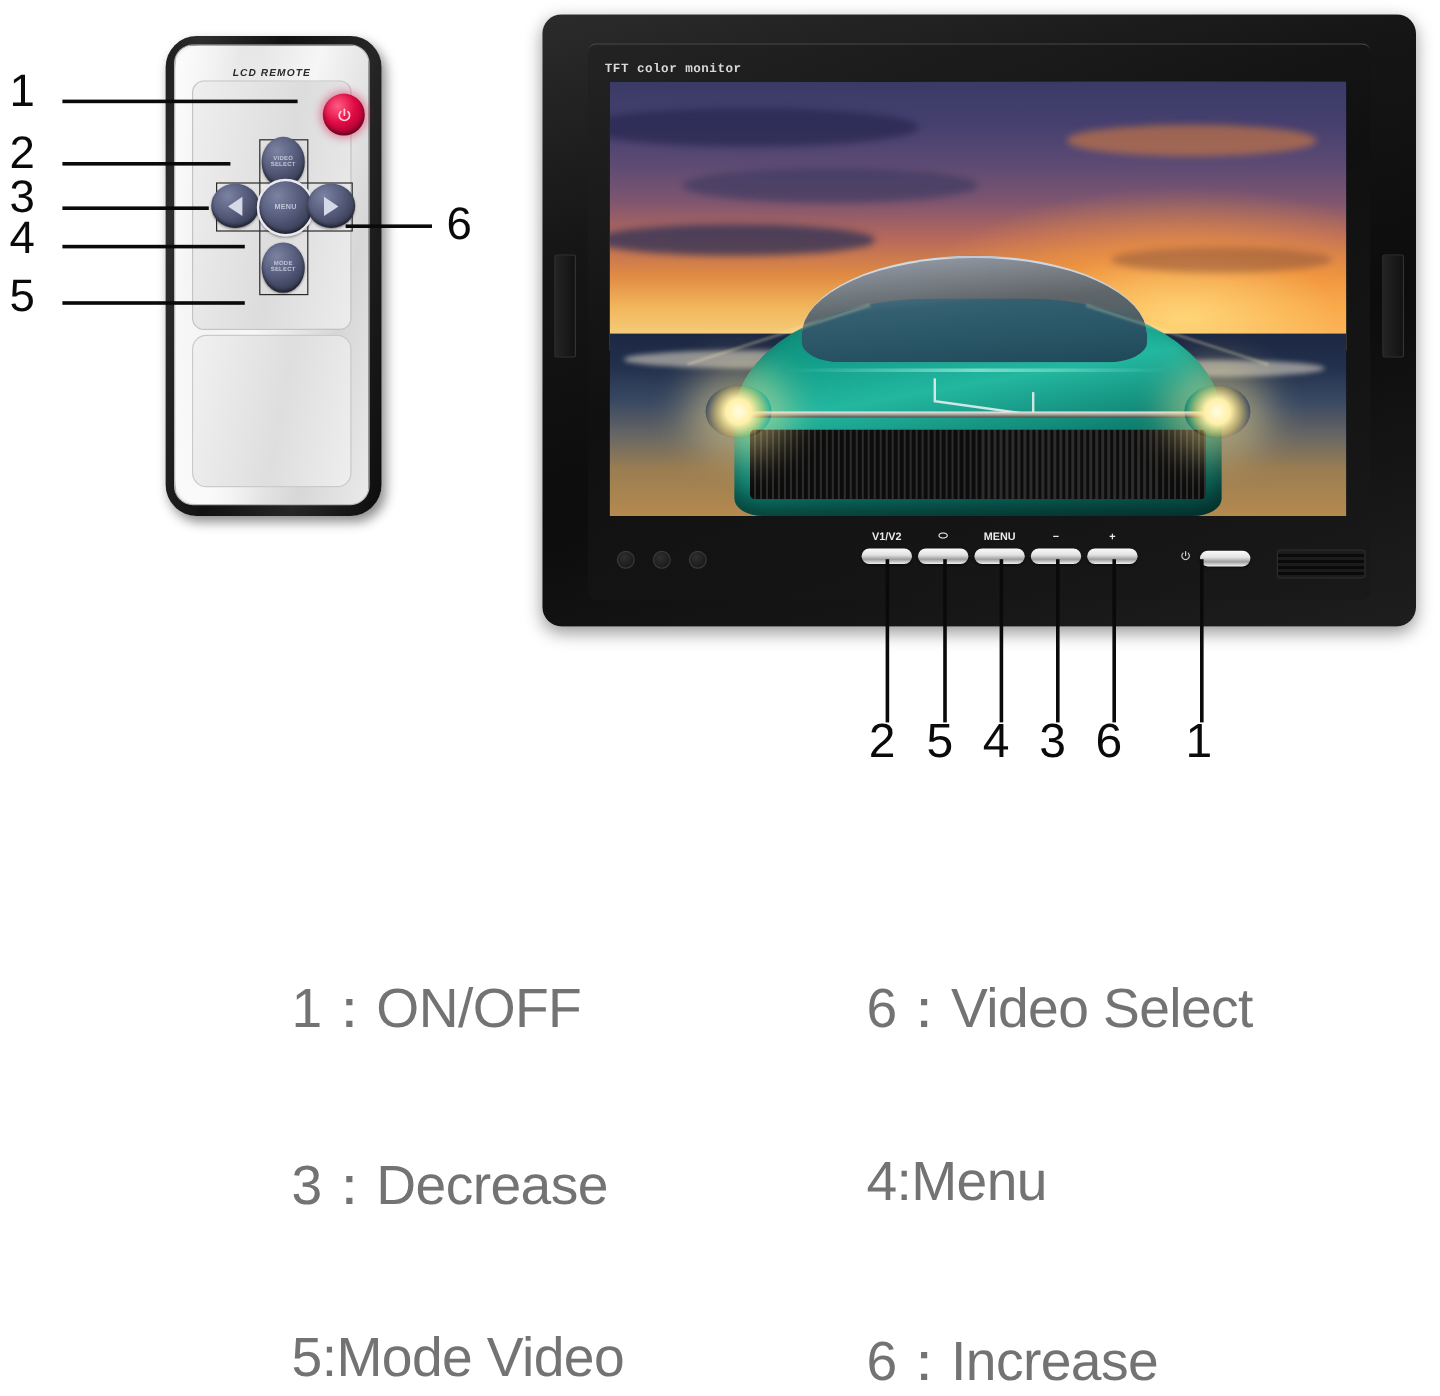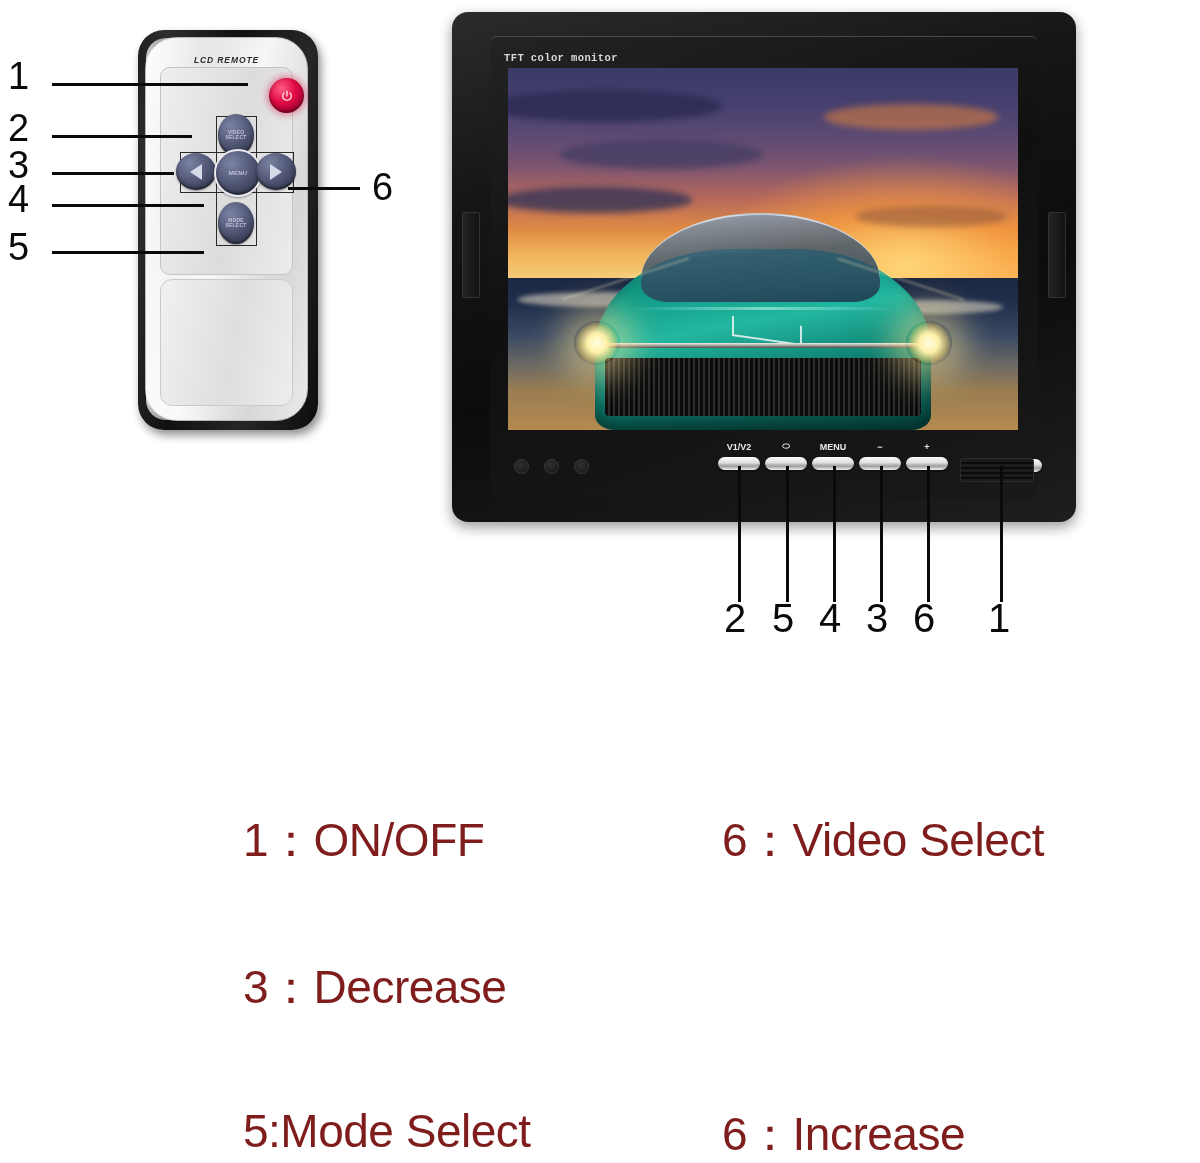--- a/index.html
+++ b/index.html
@@ -9,21 +9,21 @@
   
   .num{position:absolute;font-family:"Liberation Sans",sans-serif;
        font-weight:400;color:#0a0a0a;line-height:1;}
   .lead{position:absolute;background:#0a0a0a;}
 
   
   #remote-wrap{position:absolute;left:138px;top:30px;width:180px;height:400px;}
   .remote-body{position:absolute;inset:0;border-radius:26px;
       background:linear-gradient(100deg,#1d1d1d 0%,#2e2e2e 12%,#111 40%,#262626 70%,#0d0d0d 100%);
       box-shadow:3px 5px 10px rgba(0,0,0,.45);}
-  .remote-face{position:absolute;left:7px;top:7px;right:10px;bottom:9px;border-radius:32px;
+  .remote-face{position:absolute;left:7px;top:7px;right:10px;bottom:9px;border-radius:16px;
       background:linear-gradient(104deg,#f4f4f4 0%,#e2e2e2 22%,#f6f6f6 48%,#d7d7d7 76%,#eaeaea 100%);
       border:1px solid #b8b8b8;}
   .remote-gloss{position:absolute;left:0;top:0;width:46%;height:100%;border-radius:20px 0 0 20px;
       background:linear-gradient(90deg,rgba(255,255,255,.75),rgba(255,255,255,0));}
   .remote-title{position:absolute;left:0;right:0;top:17px;text-align:center;
       font-size:8.5px;font-weight:700;letter-spacing:.9px;color:#2a2a2a;
       font-style:italic;font-family:"Liberation Sans",sans-serif;}
   
   .remote-panel{position:absolute;left:14px;right:14px;top:29px;height:206px;
       border:1px solid #c3c3c3;border-radius:10px;
@@ -55,21 +55,21 @@
   #btn-video{left:80px;top:84px;width:36px;height:42px;}
   #btn-mode {left:80px;top:172px;width:36px;height:42px;}
   #btn-left {left:38px;top:123px;width:40px;height:37px;}
   #btn-right{left:118px;top:123px;width:40px;height:37px;}
   #btn-menu {left:76px;top:119px;width:44px;height:44px;border:2px solid #e9e9ef;}
   .tri{width:0;height:0;border-top:8px solid transparent;border-bottom:8px solid transparent;}
   .tri-l{border-right:12px solid #d6d9e6;}
   .tri-r{border-left:12px solid #d6d9e6;}
 
   
-  #monitor-wrap{position:absolute;left:452px;top:12px;width:624px;height:510px;}
+  #monitor-wrap{position:absolute;left:452px;top:12px;width:728px;height:510px;}
   .mon-outer{position:absolute;inset:0;border-radius:16px;
       background:linear-gradient(165deg,#2b2b2b 0%,#161616 28%,#0c0c0c 60%,#1e1e1e 100%);
       box-shadow:0 5px 14px rgba(0,0,0,.4);}
   .mon-inner{position:absolute;left:38px;top:24px;right:38px;bottom:22px;border-radius:7px;
       background:linear-gradient(160deg,#232323,#101010 45%,#191919);
       border-top:1px solid #4a4a4a;}
   .mon-label{position:absolute;left:52px;top:40px;font-size:10.5px;color:#d8d8d8;
       font-family:"Liberation Mono",monospace;letter-spacing:.4px;font-weight:700;}
   .screen{position:absolute;left:56px;top:56px;right:58px;bottom:92px;overflow:hidden;
       background:#0b1020;box-shadow:inset 0 0 3px rgba(0,0,0,.9);}
@@ -117,21 +117,21 @@
       font-family:"Liberation Sans",sans-serif;text-align:center;white-space:nowrap;}
   .speaker{position:absolute;right:42px;bottom:40px;width:72px;height:22px;border-radius:3px;
       background:repeating-linear-gradient(180deg,#1c1c1c 0 3px,#0a0a0a 3px 5px);
       border:1px solid #2c2c2c;}
   .tab{position:absolute;width:16px;height:84px;
       background:linear-gradient(90deg,#242424,#121212);border:1px solid #333;border-radius:2px;}
 
   
   #legend{position:absolute;left:0;top:790px;width:1200px;}
   .lg-row{position:relative;height:150px;}
-  .lg-item{position:absolute;font-size:46px;font-weight:400;color:#7f1d1d;
+  .lg-item{position:absolute;font-size:46px;font-weight:400;color:#737373;
       font-family:"Liberation Sans",sans-serif;white-space:nowrap;letter-spacing:-.5px;}
   .lg-col1{left:243px;} .lg-col2{left:722px;}
 </style>
 </head>
 <body>
 
 <div id="remote-wrap">
   <div class="remote-body"></div>
   <div class="remote-face">
     <div class="remote-gloss"></div>
@@ -252,18 +252,19 @@
 <div class="num" style="left:913px;top:598px;font-size:40px;">6</div>
 <div class="num" style="left:988px;top:598px;font-size:40px;">1</div>
 
 <div id="legend">
   <div class="lg-row">
     <div class="lg-item lg-col1" style="top:20px;">1：ON/OFF</div>
     <div class="lg-item lg-col2" style="top:20px;">6：Video Select</div>
   </div>
   <div class="lg-row">
     <div class="lg-item lg-col1" style="top:17px;text-align:right;">3：Decrease</div>
+    <div class="lg-item lg-col2" style="top:17px;">4:Menu</div>
   </div>
   <div class="lg-row">
-    <div class="lg-item lg-col1" style="top:14px;">5:Mode Select</div>
+    <div class="lg-item lg-col1" style="top:14px;">5:Mode Video</div>
     <div class="lg-item lg-col2" style="top:14px;">6：Increase</div>
   </div>
 </div>
 
 </body></html>

